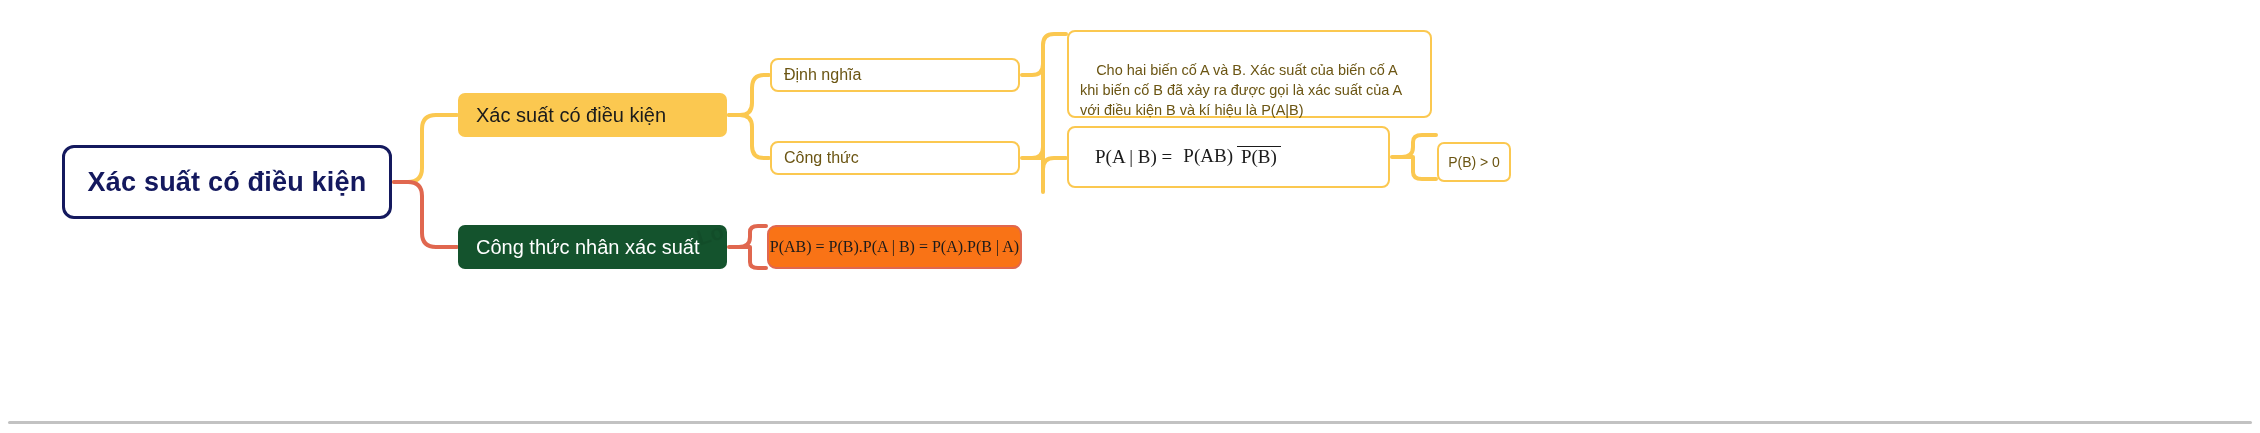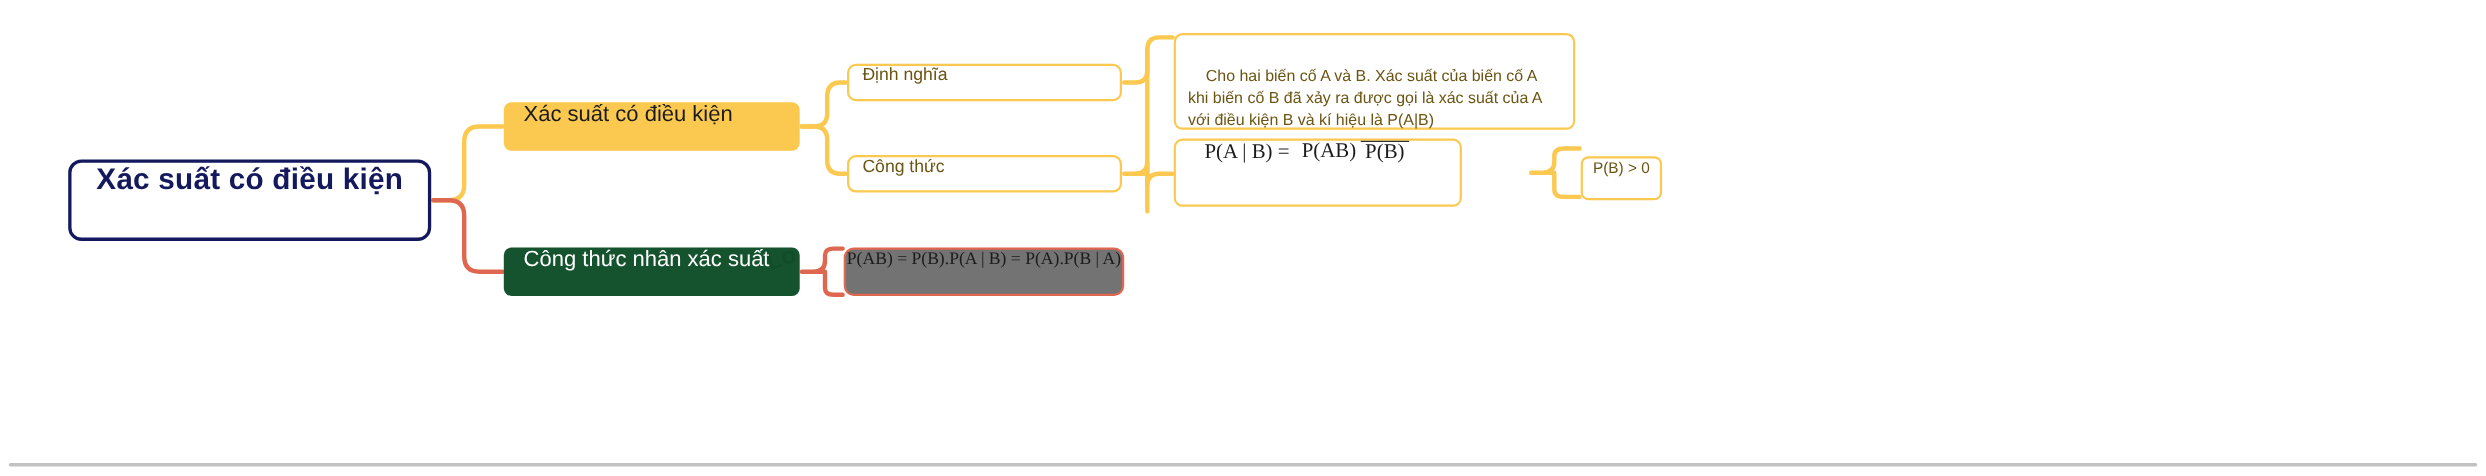--- a/index.html
+++ b/index.html
@@ -29,21 +29,21 @@
     left: 0; top: 0;
     width: 2260px;
     height: 433px;
     pointer-events: none;
   }
 
   
   .node {
     position: absolute;
     display: flex;
-    align-items: flex-start;
+    align-items: center;
     white-space: pre-wrap;
   }
 
   
   #root-node {
     left: 62px;
     top: 145px;
     width: 330px;
     height: 74px;
     border: 3px solid #14195e;
@@ -119,21 +119,21 @@
     line-height: 20px;
     color: #6b5513;
     align-items: flex-start;
     display: block;
   }
 
   
   #leaf-math-formula {
     left: 1067px;
     top: 126px;
-    width: 262px;
+    width: 323px;
     height: 62px;
     padding-left: 26px;
     font-family: "Liberation Serif", serif;
     font-size: 19px;
     color: #1b1b1b;
   }
 
   
   #leaf-condition {
     left: 1437px;
@@ -149,21 +149,21 @@
   }
 
   
   #leaf-multiplication {
     left: 767px;
     top: 225px;
     width: 255px;
     height: 44px;
     border: 2px solid #e0674f;
     border-radius: 9px;
-    background: #737373;
+    background: #f97316;
     justify-content: center;
     font-family: "Liberation Serif", serif;
     font-size: 16px;
     color: #1b1b1b;
   }
 
   
   .frac {
     display: inline-flex;
     flex-direction: row;

